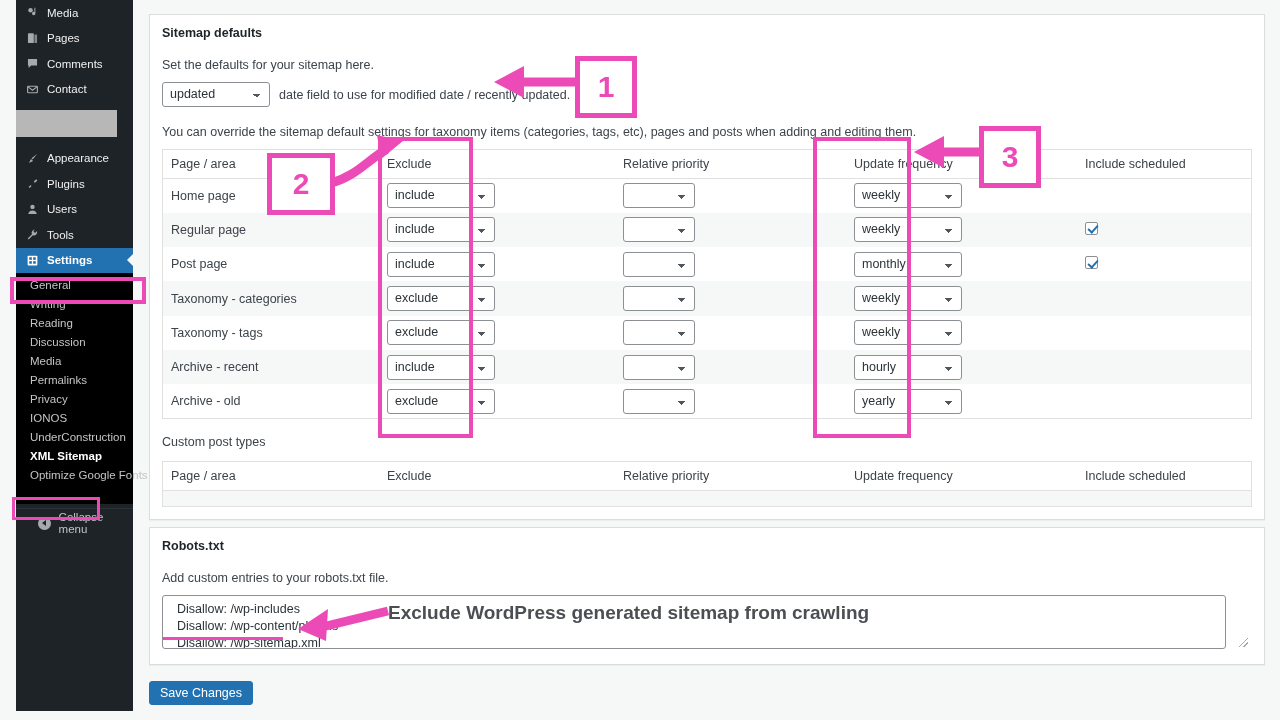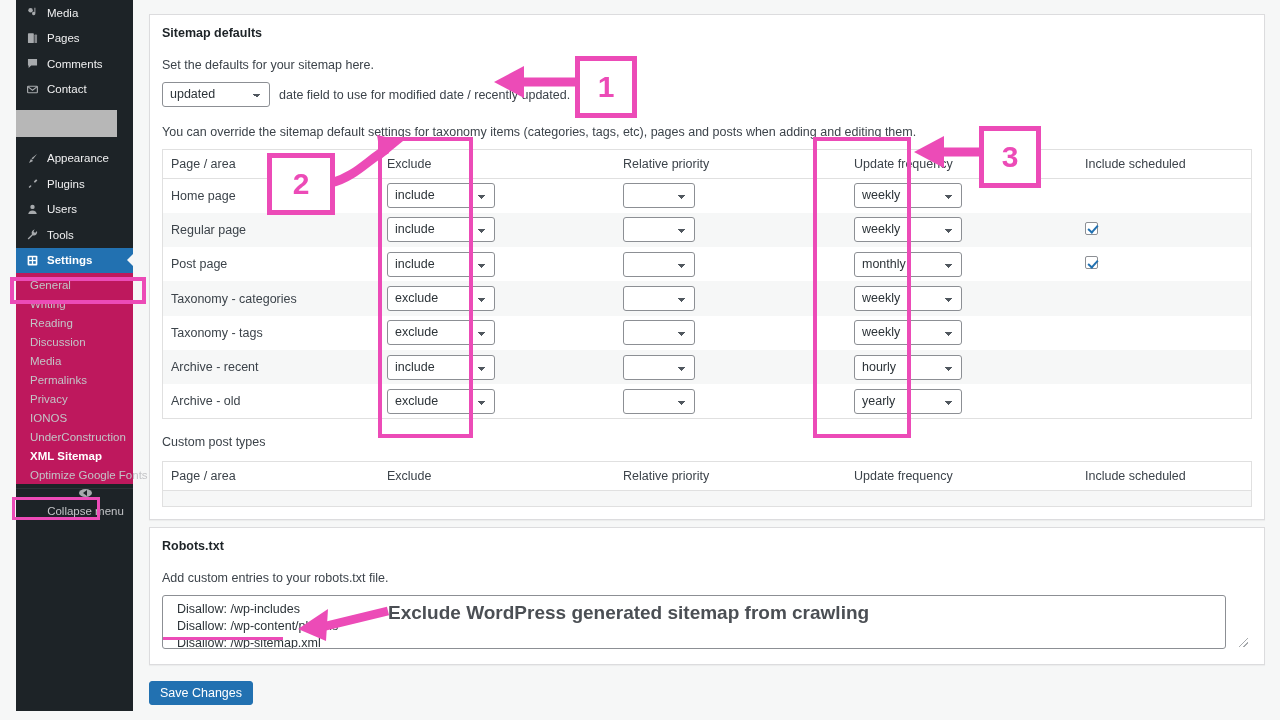--- a/index.html
+++ b/index.html
@@ -25,29 +25,29 @@
   .menu-sep{height:9px;}
   .menu-current{
     background:#2271b1;color:#fff;font-weight:600;position:relative;
   }
   .menu-current .ico{color:#fff;}
   .menu-arrow{
     position:absolute;right:-1px;top:50%;transform:translateY(-50%);
     width:0;height:0;border-top:7px solid transparent;border-bottom:7px solid transparent;
     border-right:7px solid #f6f7f7;
   }
-  .submenu{padding:2px 0 0 0;background:#be185d;}
+  .submenu{padding:2px 0 20px 0;background:#000000;}
   .submenu a{
     display:block;padding:3.5px 0 3.5px 14px;font-size:11.5px;color:#c3c4c7;
     text-decoration:none;white-space:nowrap;
   }
   .submenu a.cur{color:#fff;font-weight:600;}
   .collapse-row{
     display:flex;align-items:center;gap:8px;height:28px;padding-left:22px;
-    font-size:11.5px;color:#c3c4c7;border-top:1px solid #2c3338;margin-top:4px;flex-direction:column;
+    font-size:11.5px;color:#c3c4c7;border-top:1px solid #2c3338;margin-top:4px;
   }
   .collapse-ico{
     width:13px;height:13px;border-radius:50%;background:#a7aaad;
     display:flex;align-items:center;justify-content:center;
   }
   .collapse-ico i{
     width:0;height:0;border-top:3.5px solid transparent;border-bottom:3.5px solid transparent;
     border-right:4.5px solid #1d2327;display:block;margin-right:1px;
   }
   .redaction{

